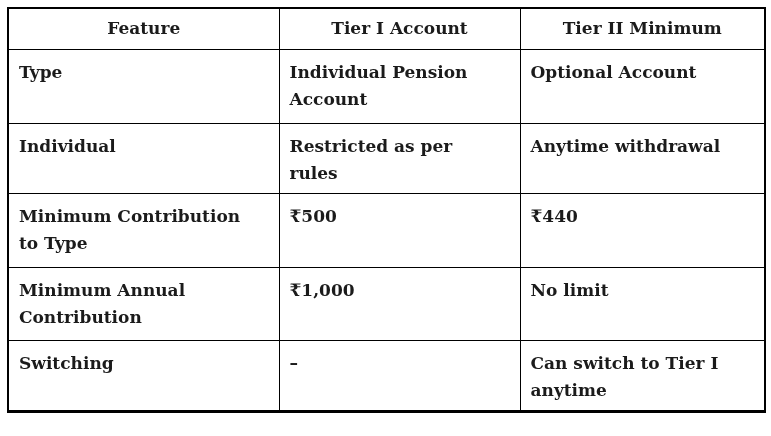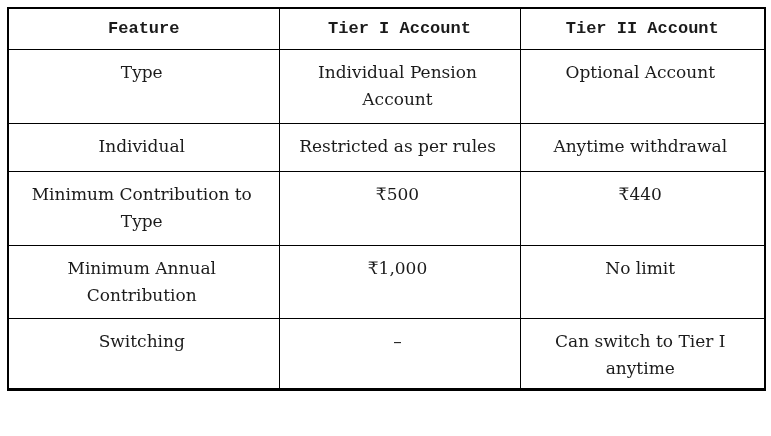--- a/index.html
+++ b/index.html
@@ -35,26 +35,26 @@
     color: #1b1b1b;
     overflow: hidden;
   }
   table.cmp th {
     font-weight: bold;
     text-align: center;
     vertical-align: middle;
     padding: 4px 8px;
   }
   table.cmp td {
-    font-weight: normal;
-    text-align: center;
+    font-weight: bold;
+    text-align: left;
     vertical-align: top;
     padding: 9px 14px 6px 10px;
   }
-  tr.hrow { height: 41px; font-family: Liberation Mono, monospace; }
+  tr.hrow { height: 41px; }
   tr.r0 { height: 74px; }
   tr.r1 { height: 48px; }
   tr.r2 { height: 74px; }
   tr.r3 { height: 73px; margin-top: 28px; }
   tr.r4 { height: 48px; }
   tr.r5 { height: 62px; }
 </style>
 </head>
 <body>
 
@@ -62,21 +62,21 @@
   <table class="cmp">
     <colgroup>
       <col class="c1">
       <col class="c2">
       <col class="c3">
     </colgroup>
     <thead>
       <tr class="hrow">
         <th>Feature</th>
         <th>Tier I Account</th>
-        <th>Tier II Account</th>
+        <th>Tier II Minimum</th>
       </tr>
     </thead>
     <tbody>
       <tr class="r0">
         <td>Type</td>
         <td>Individual Pension Account</td>
         <td>Optional Account</td>
       </tr>
       <tr class="r1">
         <td>Individual</td>

